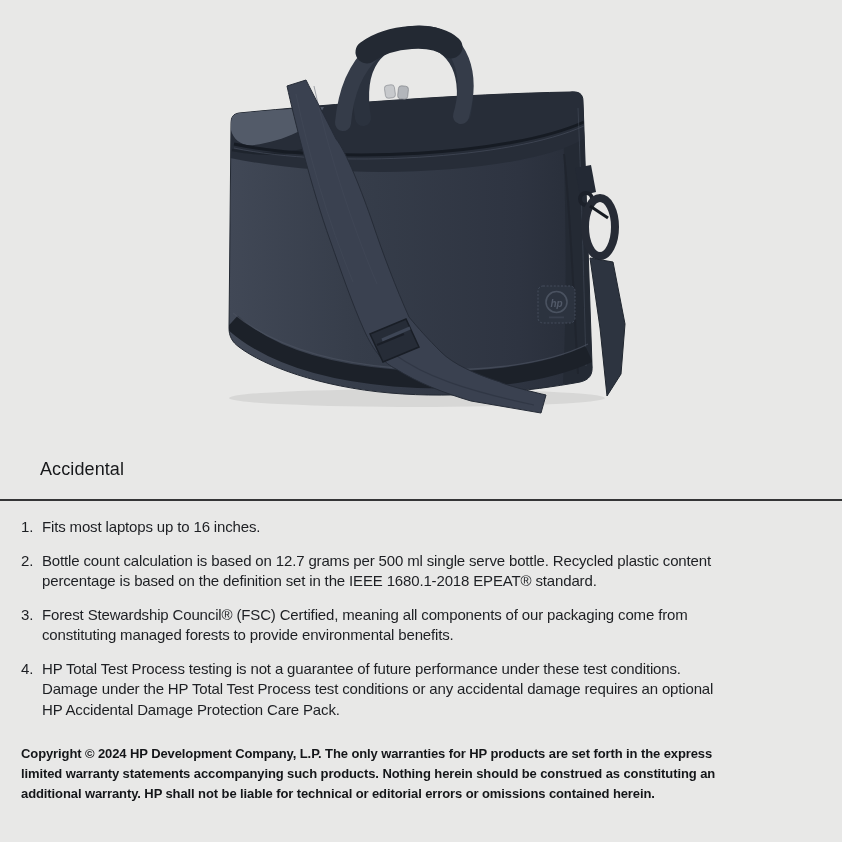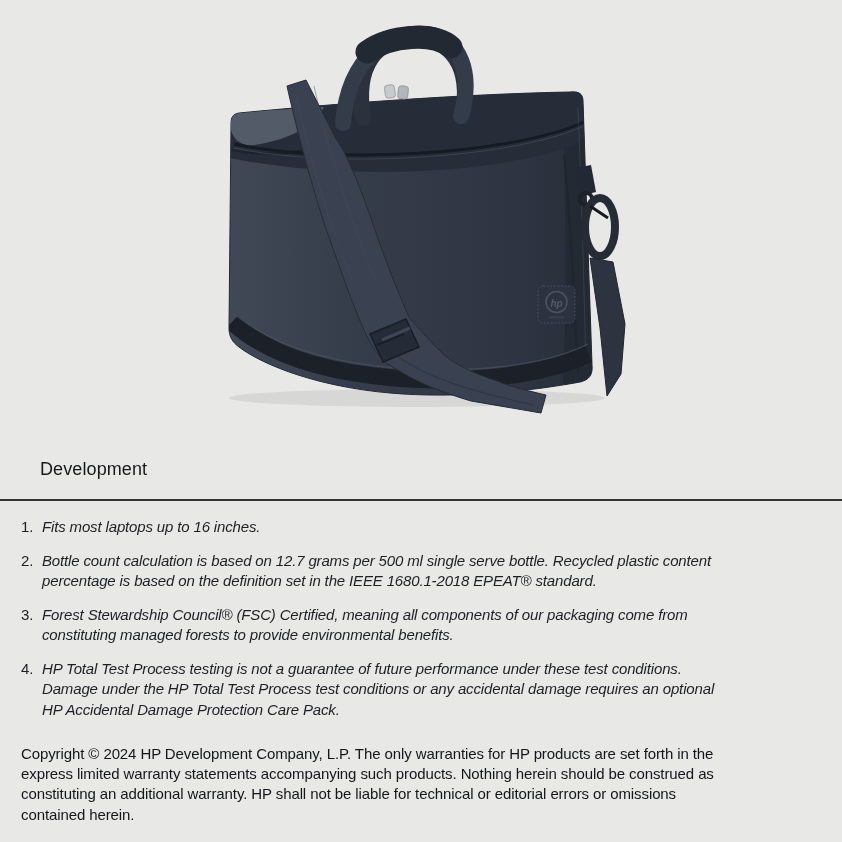--- a/index.html
+++ b/index.html
@@ -26,26 +26,26 @@
   
   .disclaimer-list {
     position:absolute; left:21px; top:517px; width:706px;
     list-style:none;
   }
   .disclaimer-list li {
     display:flex; margin-bottom:13px;
     font-size:15px; line-height:20.5px; letter-spacing:-.15px; color:#1d1f23;
   }
   .disclaimer-list .num { flex:0 0 14px; margin-right:7px; }
-  .disclaimer-list .txt { flex:1 1 auto; max-width:678px;font-style:italic; }
+  .disclaimer-list .txt { flex:1 1 auto; max-width:678px; }
 
   
   .copyright {
     position:absolute; left:21px; top:744px; width:719px;
-    font-size:15px; font-weight:400; line-height:20.2px; letter-spacing:-.1px; color:#141619;
+    font-size:13px; font-weight:700; line-height:20.2px; letter-spacing:-.1px; color:#141619;
   }
 </style>
 </head>
 <body>
 
 <div class="stage">
 
   <figure class="product-figure">
     <svg viewBox="0 0 420 420" xmlns="http://www.w3.org/2000/svg">
       <defs>
@@ -115,21 +115,21 @@
       <g>
         <path d="M 363,146 L 379,143 L 384,170 L 368,174 Z" fill="#232934"></path>
         <circle cx="374" cy="177" r="6" fill="none" stroke="#1c212a" stroke-width="4"></circle>
         <ellipse cx="388" cy="205" rx="15" ry="29" fill="none" stroke="#262b35" stroke-width="8"></ellipse>
         <path d="M 378,184 L 396,196" stroke="#161b22" stroke-width="3" fill="none"></path>
       </g>
       <path d="M 378,236 L 401,240 L 413,302 L 409,352 L 395,374 L 388,306 Z" fill="#2d3440" stroke="#20262f" stroke-width="1"></path>
     </svg>
   </figure>
 
-  <h1 class="disclaimers-title">Development</h1>
+  <h1 class="disclaimers-title">Accidental</h1>
 
   <div class="rule"></div>
 
   <ol class="disclaimer-list">
     <li>
       <span class="num">1.</span>
       <span class="txt">Fits most laptops up to 16 inches.</span>
     </li>
     <li>
       <span class="num">2.</span>

